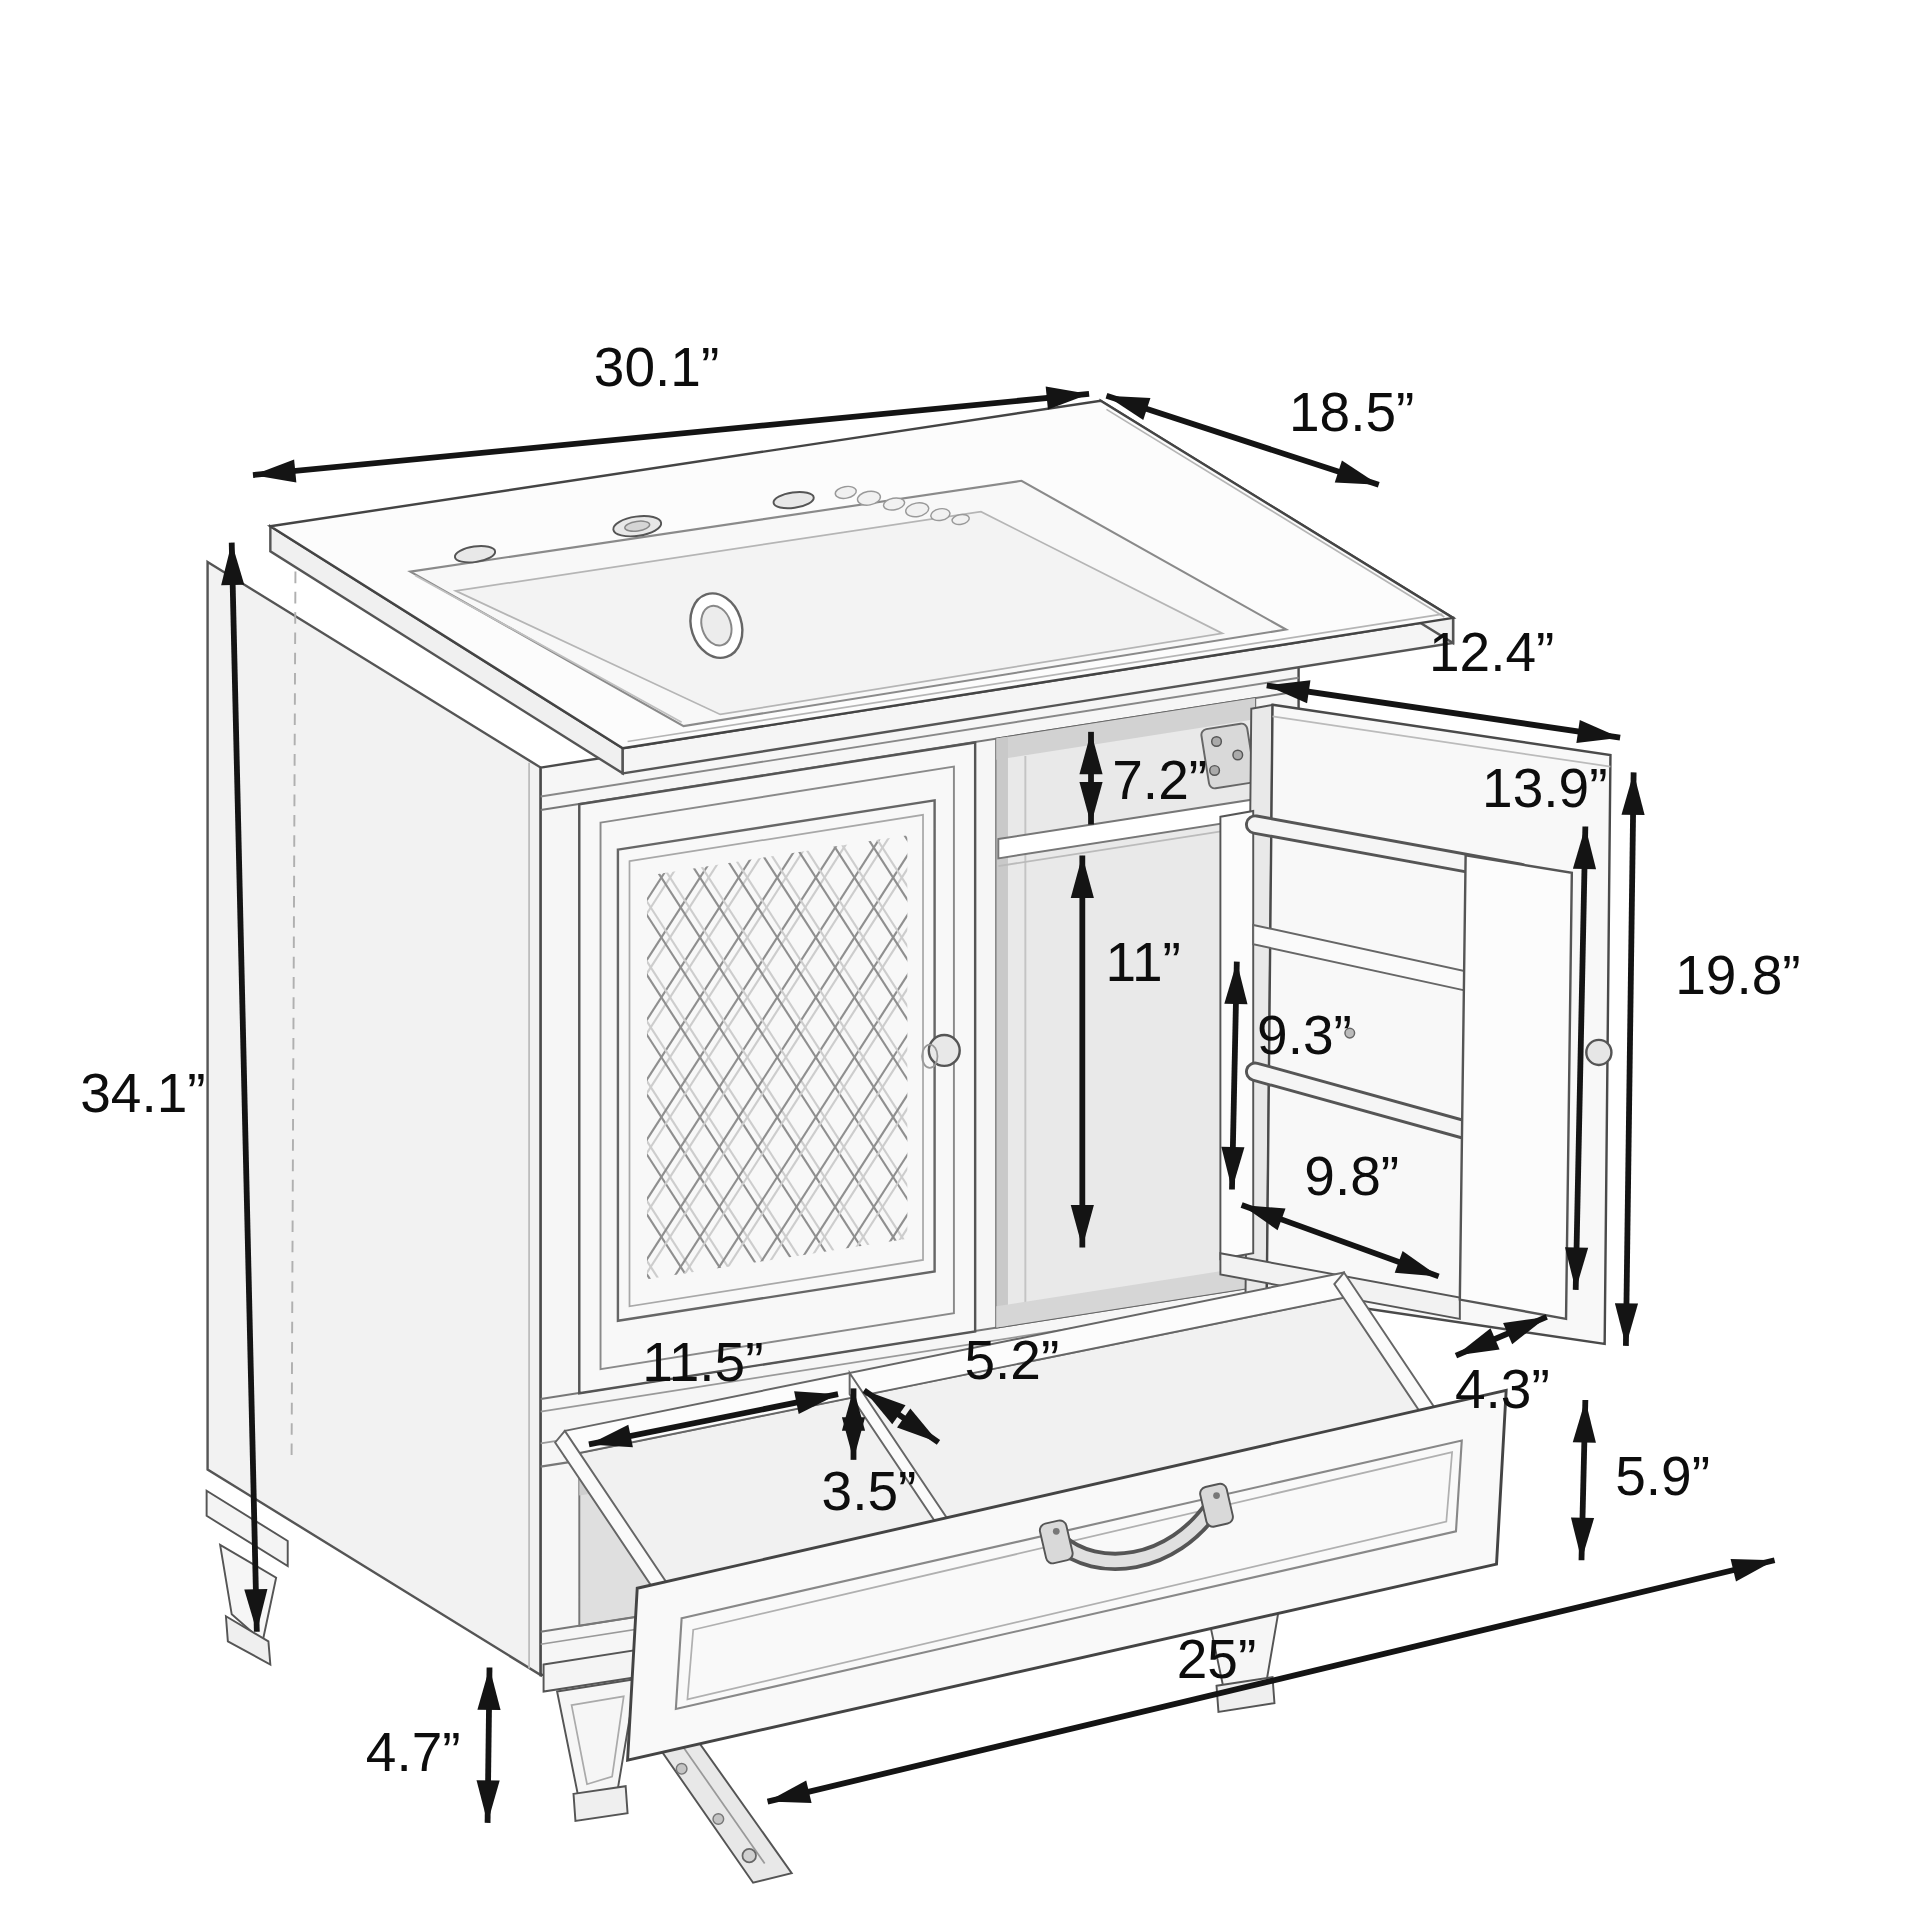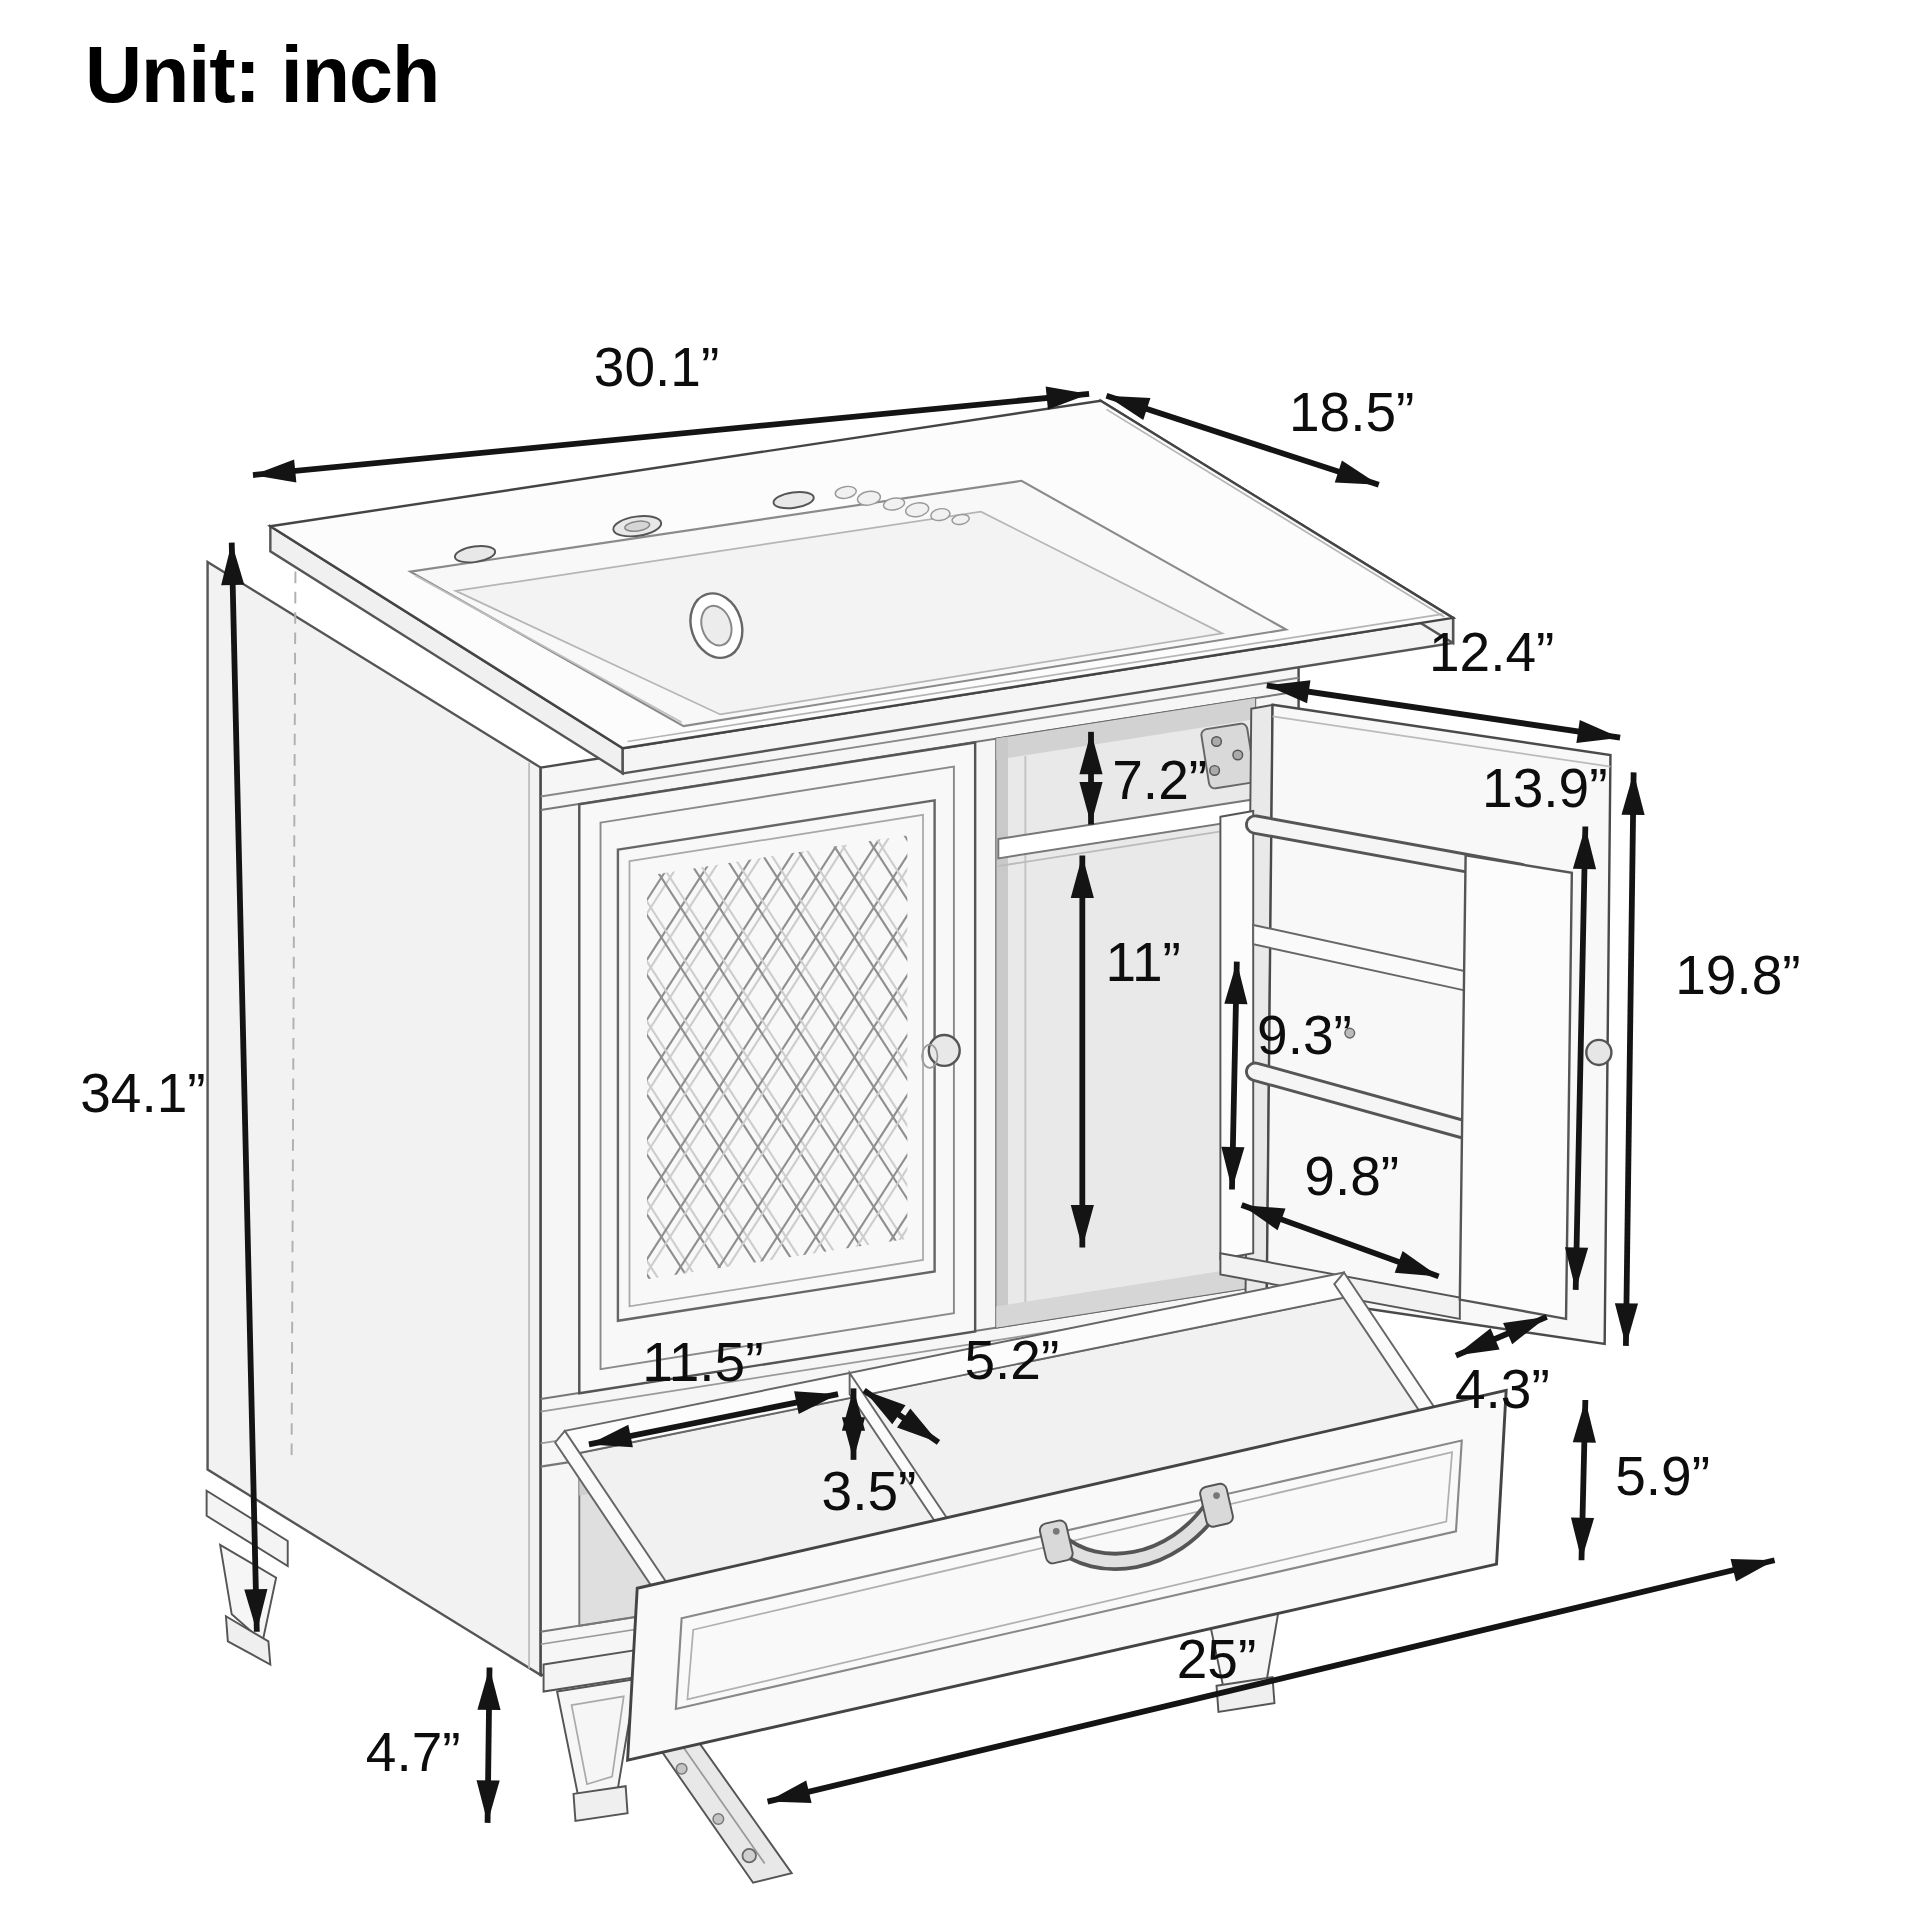--- a/index.html
+++ b/index.html
@@ -8,21 +8,20 @@
   .title{position:absolute;left:85px;top:29px;font-size:79px;font-weight:700;
          letter-spacing:-1px;color:#000;font-family:"Liberation Sans",sans-serif;}
   svg{position:absolute;left:0;top:0;}
   svg text{font-family:"Liberation Sans",sans-serif;fill:#0d0d0d;font-size:57px;}
   .dim-line{stroke:#141414;stroke-width:6;fill:none;}
 </style>
 </head>
 <body>
 
 <div class="stage">
-  <div class="title">Unit: inch</div>
 
   <svg width="1931" height="1931" viewBox="0 0 2000 2000">
     <defs>
       <marker id="ae" markerUnits="userSpaceOnUse" markerWidth="48" markerHeight="32" refX="46" refY="16" orient="auto">
         <path d="M2,4 L46,16 L2,28 Z" fill="#141414"></path>
       </marker>
       <marker id="as" markerUnits="userSpaceOnUse" markerWidth="48" markerHeight="32" refX="2" refY="16" orient="auto">
         <path d="M46,4 L2,16 L46,28 Z" fill="#141414"></path>
       </marker>
       <clipPath id="latticeClip">

